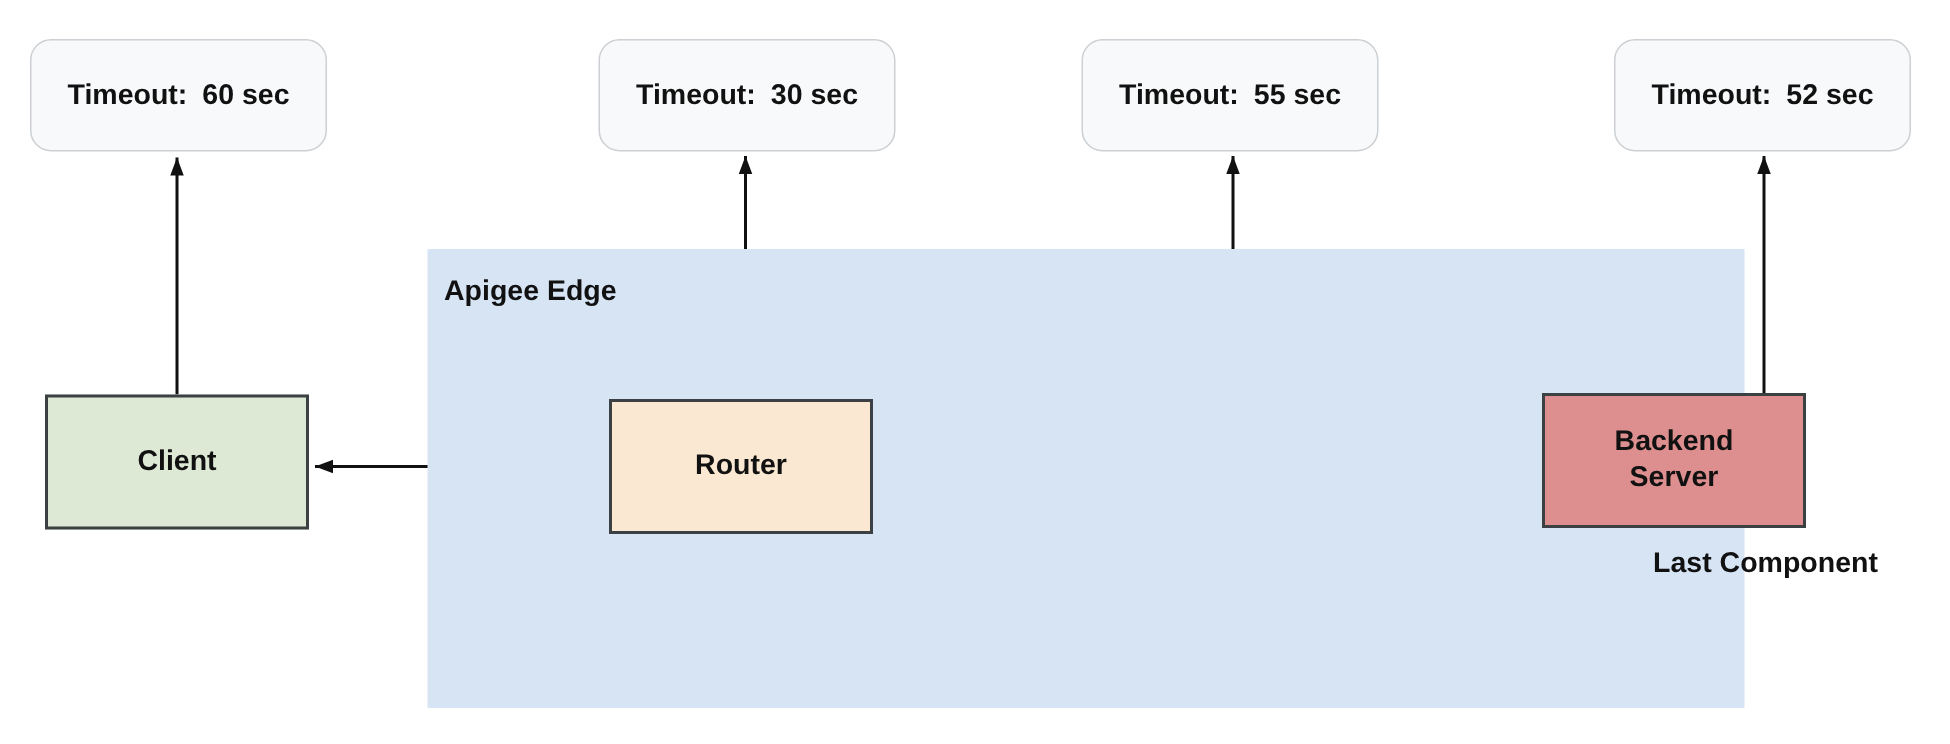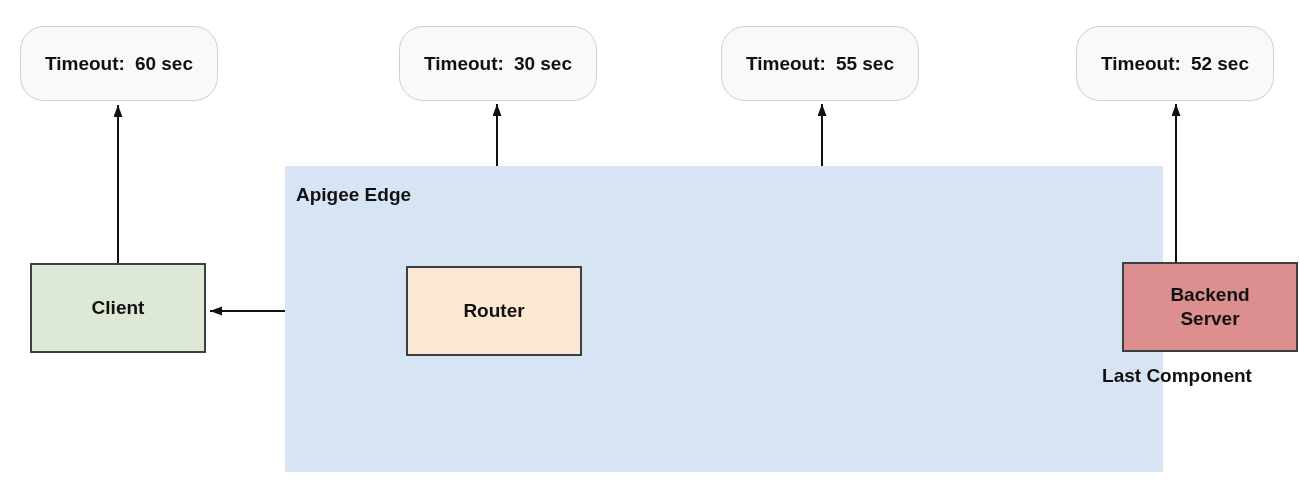--- a/index.html
+++ b/index.html
@@ -34,21 +34,21 @@
     font-weight: bold;
     color: #111111;
     white-space: nowrap;
   }
   .timeout-pill {
     position: absolute;
     top: 26px;
     width: 198px; height: 75px;
     background: #f8f9fa;
     border: 1px solid #ccd0d4;
-    border-radius: 24px;
+    border-radius: 14px;
     box-sizing: border-box;
     display: flex;
     align-items: center;
     justify-content: center;
     gap: 10px;
     font-size: 19px;
     font-weight: bold;
     color: #111111;
     white-space: nowrap;
     text-align: center;
@@ -123,19 +123,19 @@
     <span>Timeout:</span>
     <span>52 sec</span>
   </div>
 
   <div class="comp-box" style="left: 30px; top: 263px; background-color: rgb(221, 232, 213);">
     <div class="comp-label">Client</div>
   </div>
   <div class="comp-box" style="left: 406px; top: 266px; background-color: rgb(250, 232, 210); text-align: right;">
     <div class="comp-label">Router</div>
   </div>
-  <div class="comp-box" style="left: 1122px; top: 262px; background-color: rgb(221, 142, 142);">
+  <div class="comp-box" style="left: 1028px; top: 262px; background-color: rgb(221, 142, 142);">
     <div class="comp-label">Backend Server</div>
   </div>
 
   <div class="caption" style="left:1079px;">Last Component</div>
 
 </div>
 
 </body></html>

